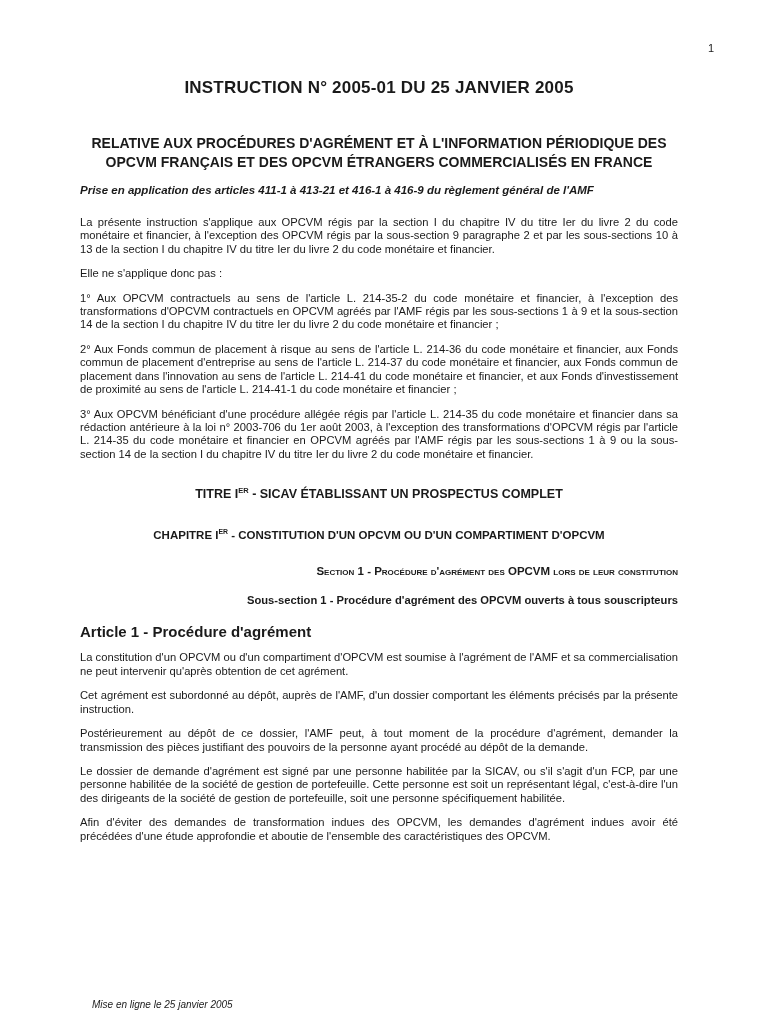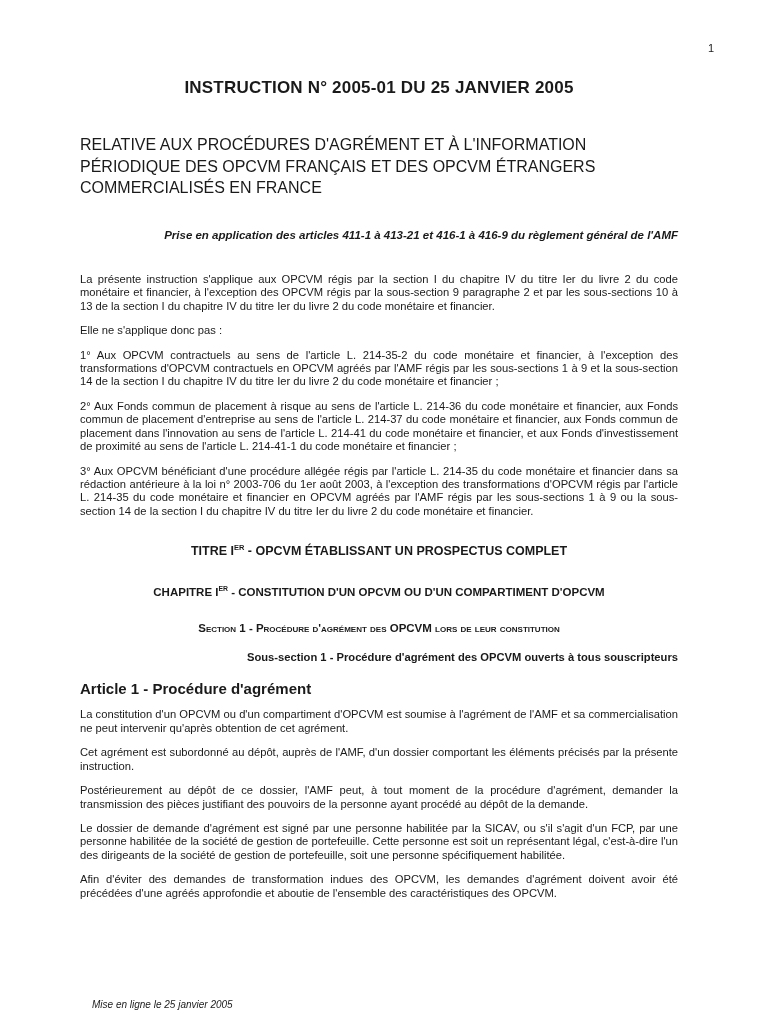--- a/index.html
+++ b/index.html
@@ -28,53 +28,54 @@
   }
   .doc-title {
     margin-top: 78px;
     text-align: center;
     font-size: 17px;
     font-weight: bold;
     letter-spacing: 0.2px;
   }
   .doc-subtitle {
     margin-top: 36px;
-    font-size: 16px;
-    font-weight: normal;
+    text-align: center;
+    font-size: 14px;
+    font-weight: bold;
     line-height: 1.35;
   }
   .doc-application {
-    margin-top: 30px;
-    text-align: right;
+    margin-top: 12px;
+    text-align: left;
     font-size: 11.5px;
     font-weight: bold;
     font-style: italic;
   }
   .para {
     margin-top: 11px;
     font-size: 11.2px;
     line-height: 1.2;
     text-align: justify;
   }
-  .intro-block { margin-top: 32px; }
+  .intro-block { margin-top: 20px; }
   .h-titre {
     margin-top: 26px;
     text-align: center;
     font-size: 12.5px;
     font-weight: bold;
   }
   .h-chapitre {
     margin-top: 28px;
     text-align: center;
     font-size: 11.5px;
     font-weight: bold;
   }
   .h-section {
     margin-top: 24px;
-    text-align: center;
+    text-align: right;
     font-size: 11.5px;
     font-weight: bold;
     font-variant: small-caps;
   }
   .h-sous-section {
     margin-top: 17px;
     text-align: right;
     font-size: 11.2px;
     font-weight: bold;
   }
@@ -111,36 +112,36 @@
     <div class="doc-application">Prise en application des articles 411-1 à 413-21 et 416-1 à 416-9 du règlement général de l'AMF</div>
 
     <div class="intro-block">
       <p class="para">La présente instruction s'applique aux OPCVM régis par la section I du chapitre IV du titre Ier du livre 2 du code monétaire et financier, à l'exception des OPCVM régis par la sous-section 9 paragraphe 2 et par les sous-sections 10 à 13 de la section I du chapitre IV du titre Ier du livre 2 du code monétaire et financier.</p>
       <p class="para">Elle ne s'applique donc pas :</p>
       <p class="para">1° Aux OPCVM contractuels au sens de l'article L. 214-35-2 du code monétaire et financier, à l'exception des transformations d'OPCVM contractuels en OPCVM agréés par l'AMF régis par les sous-sections 1 à 9 et la sous-section 14 de la section I du chapitre IV du titre Ier du livre 2 du code monétaire et financier ;</p>
       <p class="para">2° Aux Fonds commun de placement à risque au sens de l'article L. 214-36 du code monétaire et financier, aux Fonds commun de placement d'entreprise au sens de l'article L. 214-37 du code monétaire et financier, aux Fonds commun de placement dans l'innovation au sens de l'article L. 214-41 du code monétaire et financier, et aux Fonds d'investissement de proximité au sens de l'article L. 214-41-1 du code monétaire et financier ;</p>
       <p class="para">3° Aux OPCVM bénéficiant d'une procédure allégée régis par l'article L. 214-35 du code monétaire et financier dans sa rédaction antérieure à la loi n° 2003-706 du 1er août 2003, à l'exception des transformations d'OPCVM régis par l'article L. 214-35 du code monétaire et financier en OPCVM agréés par l'AMF régis par les sous-sections 1 à 9 ou la sous-section 14 de la section I du chapitre IV du titre Ier du livre 2 du code monétaire et financier.</p>
     </div>
 
-    <div class="h-titre"><span>TITRE I</span><sup>ER</sup><span> - OPCVM ÉTABLISSANT UN PROSPECTUS COMPLET</span></div>
+    <div class="h-titre"><span>TITRE I</span><sup>ER</sup><span> - SICAV ÉTABLISSANT UN PROSPECTUS COMPLET</span></div>
 
     <div class="h-chapitre"><span>CHAPITRE I</span><sup>ER</sup><span> - CONSTITUTION D'UN OPCVM OU D'UN COMPARTIMENT D'OPCVM</span></div>
 
     <div class="h-section">Section 1 - Procédure d'agrément des OPCVM lors de leur constitution</div>
 
     <div class="h-sous-section">Sous-section 1 - Procédure d'agrément des OPCVM ouverts à tous souscripteurs</div>
 
     <div class="h-article">Article 1 - Procédure d'agrément</div>
 
     <div>
       <p class="para">La constitution d'un OPCVM ou d'un compartiment d'OPCVM est soumise à l'agrément de l'AMF et sa commercialisation ne peut intervenir qu'après obtention de cet agrément.</p>
       <p class="para">Cet agrément est subordonné au dépôt, auprès de l'AMF, d'un dossier comportant les éléments précisés par la présente instruction.</p>
       <p class="para">Postérieurement au dépôt de ce dossier, l'AMF peut, à tout moment de la procédure d'agrément, demander la transmission des pièces justifiant des pouvoirs de la personne ayant procédé au dépôt de la demande.</p>
       <p class="para">Le dossier de demande d'agrément est signé par une personne habilitée par la SICAV, ou s'il s'agit d'un FCP, par une personne habilitée de la société de gestion de portefeuille. Cette personne est soit un représentant légal, c'est-à-dire l'un des dirigeants de la société de gestion de portefeuille, soit une personne spécifiquement habilitée.</p>
-      <p class="para">Afin d'éviter des demandes de transformation indues des OPCVM, les demandes d'agrément doivent avoir été précédées d'une agréés approfondie et aboutie de l'ensemble des caractéristiques des OPCVM.</p>
+      <p class="para">Afin d'éviter des demandes de transformation indues des OPCVM, les demandes d'agrément indues avoir été précédées d'une étude approfondie et aboutie de l'ensemble des caractéristiques des OPCVM.</p>
     </div>
 
   </div>
 
   <div class="footer">
     <div>Mise en ligne le 25 janvier 2005</div>
   </div>
 
 </div>
 

